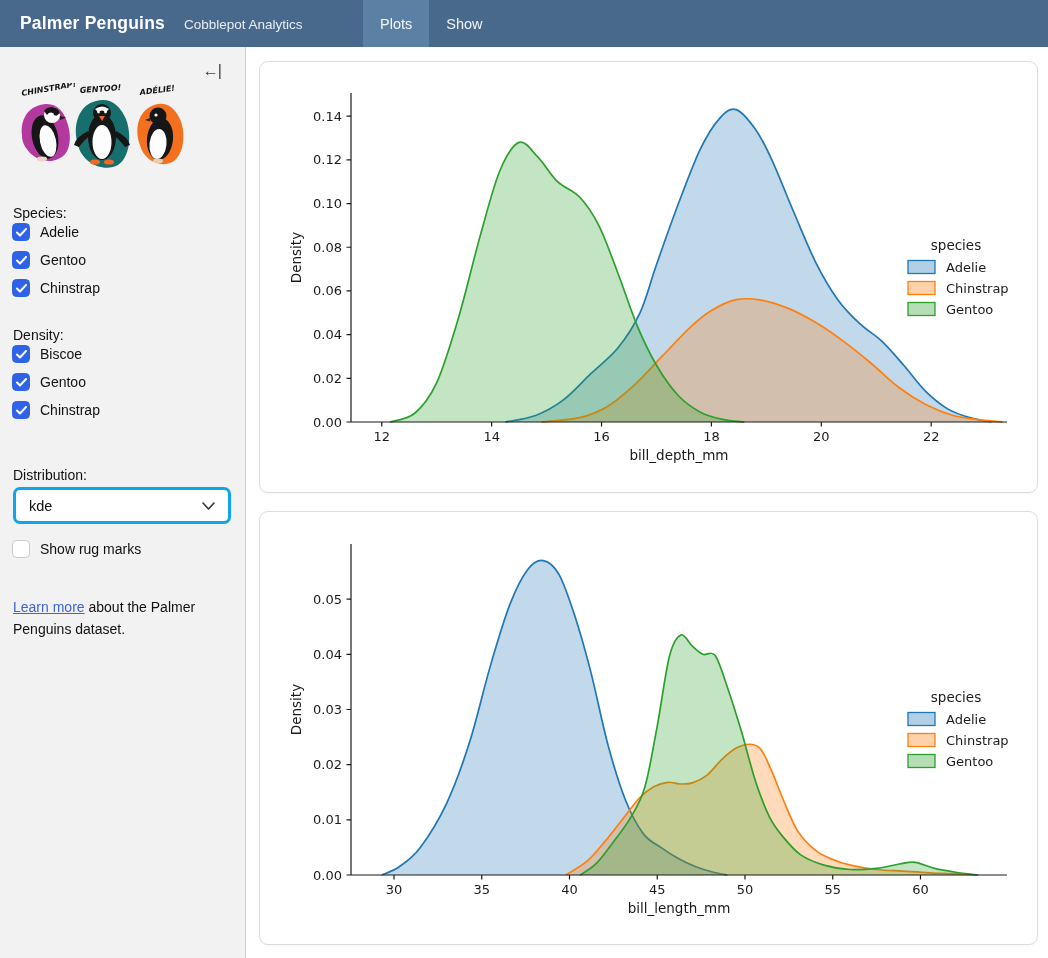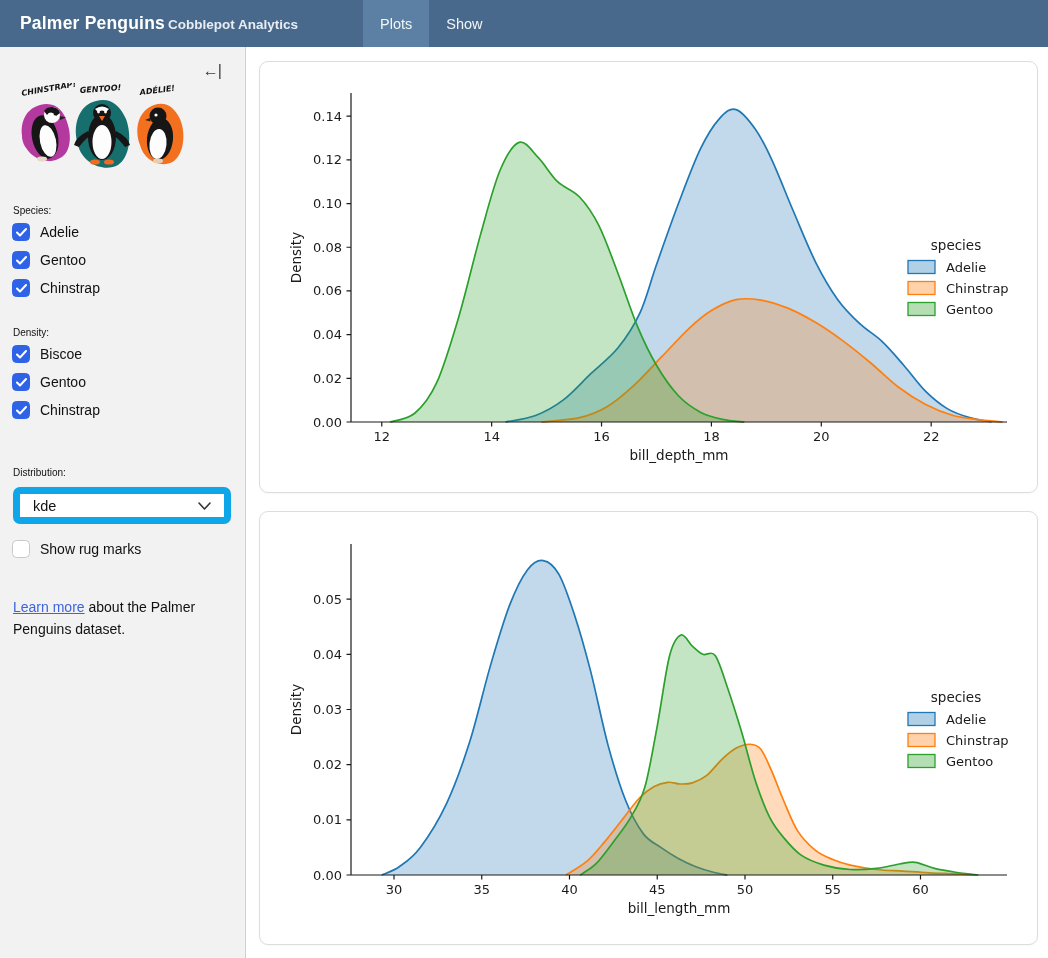--- a/index.html
+++ b/index.html
@@ -4,42 +4,42 @@
 <style>
   * { margin:0; padding:0; box-sizing:border-box; }
   html,body { width:1048px; height:958px; overflow:hidden; background:#fff;
     font-family:"Liberation Sans", sans-serif; }
 
   
   .header { position:absolute; left:0; top:0; width:1048px; height:47px;
     background:#48698c; display:flex; align-items:center; }
   .brand { display:flex; align-items:baseline; gap:3px; padding-left:20px; }
   .brand-title { color:#fff; font-size:17.5px; font-weight:700; letter-spacing:.2px; }
-  .brand-sub { color:#e8edf3; font-size:13.5px; font-weight:700; }
+  .brand-sub { color:#e8edf3; font-size:13.5px; font-weight:400;margin-left:16px; }
   .tabs { position:absolute; left:363px; top:0; height:31px; display:flex; }
   .tab { height:47px; display:flex; align-items:center; padding:0 17px;
     color:#f2f5f8; font-size:14.5px; cursor:pointer; }
   .tab.active { background:#5c80a3; }
 
   
   .sidebar { position:absolute; left:0; top:47px; width:246px; height:911px;
     background:#f2f2f3; border-right:1px solid #cfcfcf; }
   .collapse-btn { position:absolute; top:15px; right:24px; color:#3d3d3d;
     font-size:16px; letter-spacing:-1px; cursor:pointer; }
   .artwork { position:absolute; left:12px; top:36px; }
-  .side-label { position:absolute; left:13px; font-size:10px; color:#111; }
+  .side-label { position:absolute; left:13px; font-size:14px; color:#111; }
   .cb-row { position:absolute; left:12px; display:flex; align-items:center; gap:10px; cursor:pointer; }
   .cb { width:18px; height:18px; border-radius:4.5px; background:#fff;
     border:1px solid #c9c9c9; display:flex; align-items:center; justify-content:center; flex:none; }
   .cb svg { visibility:hidden; }
   .cb.checked { background:var(--cb-blue,#2e63e8); border-color:var(--cb-blue,#2e63e8); }
   .cb.checked svg { visibility:visible; }
   .cb-label { font-size:14px; color:#111; }
   .select-box { position:absolute; left:13px; top:440px; width:218px; height:37px;
-    background:#fff; border:7px solid #0ea5e9; border-radius:7px;
+    background:#fff; border:3px solid #0ea5e9; border-radius:7px;
     display:flex; align-items:center; justify-content:space-between;
     padding:0 13px; cursor:pointer; box-shadow:0 0 2px rgba(0,0,0,.04); }
   .select-value { font-size:14.5px; color:#111; }
   .footer-note { position:absolute; left:13px; top:549px; width:222px;
     font-size:14px; line-height:1.6; color:#111; }
   .footer-note a { color:#3e63dd; text-decoration:underline; cursor:pointer;margin-top:16px; }
 
   
   .main { position:absolute; left:246px; top:47px; width:802px; height:911px; background:#fff; }
   .card { position:absolute; left:13px; width:779px; background:#fff;

